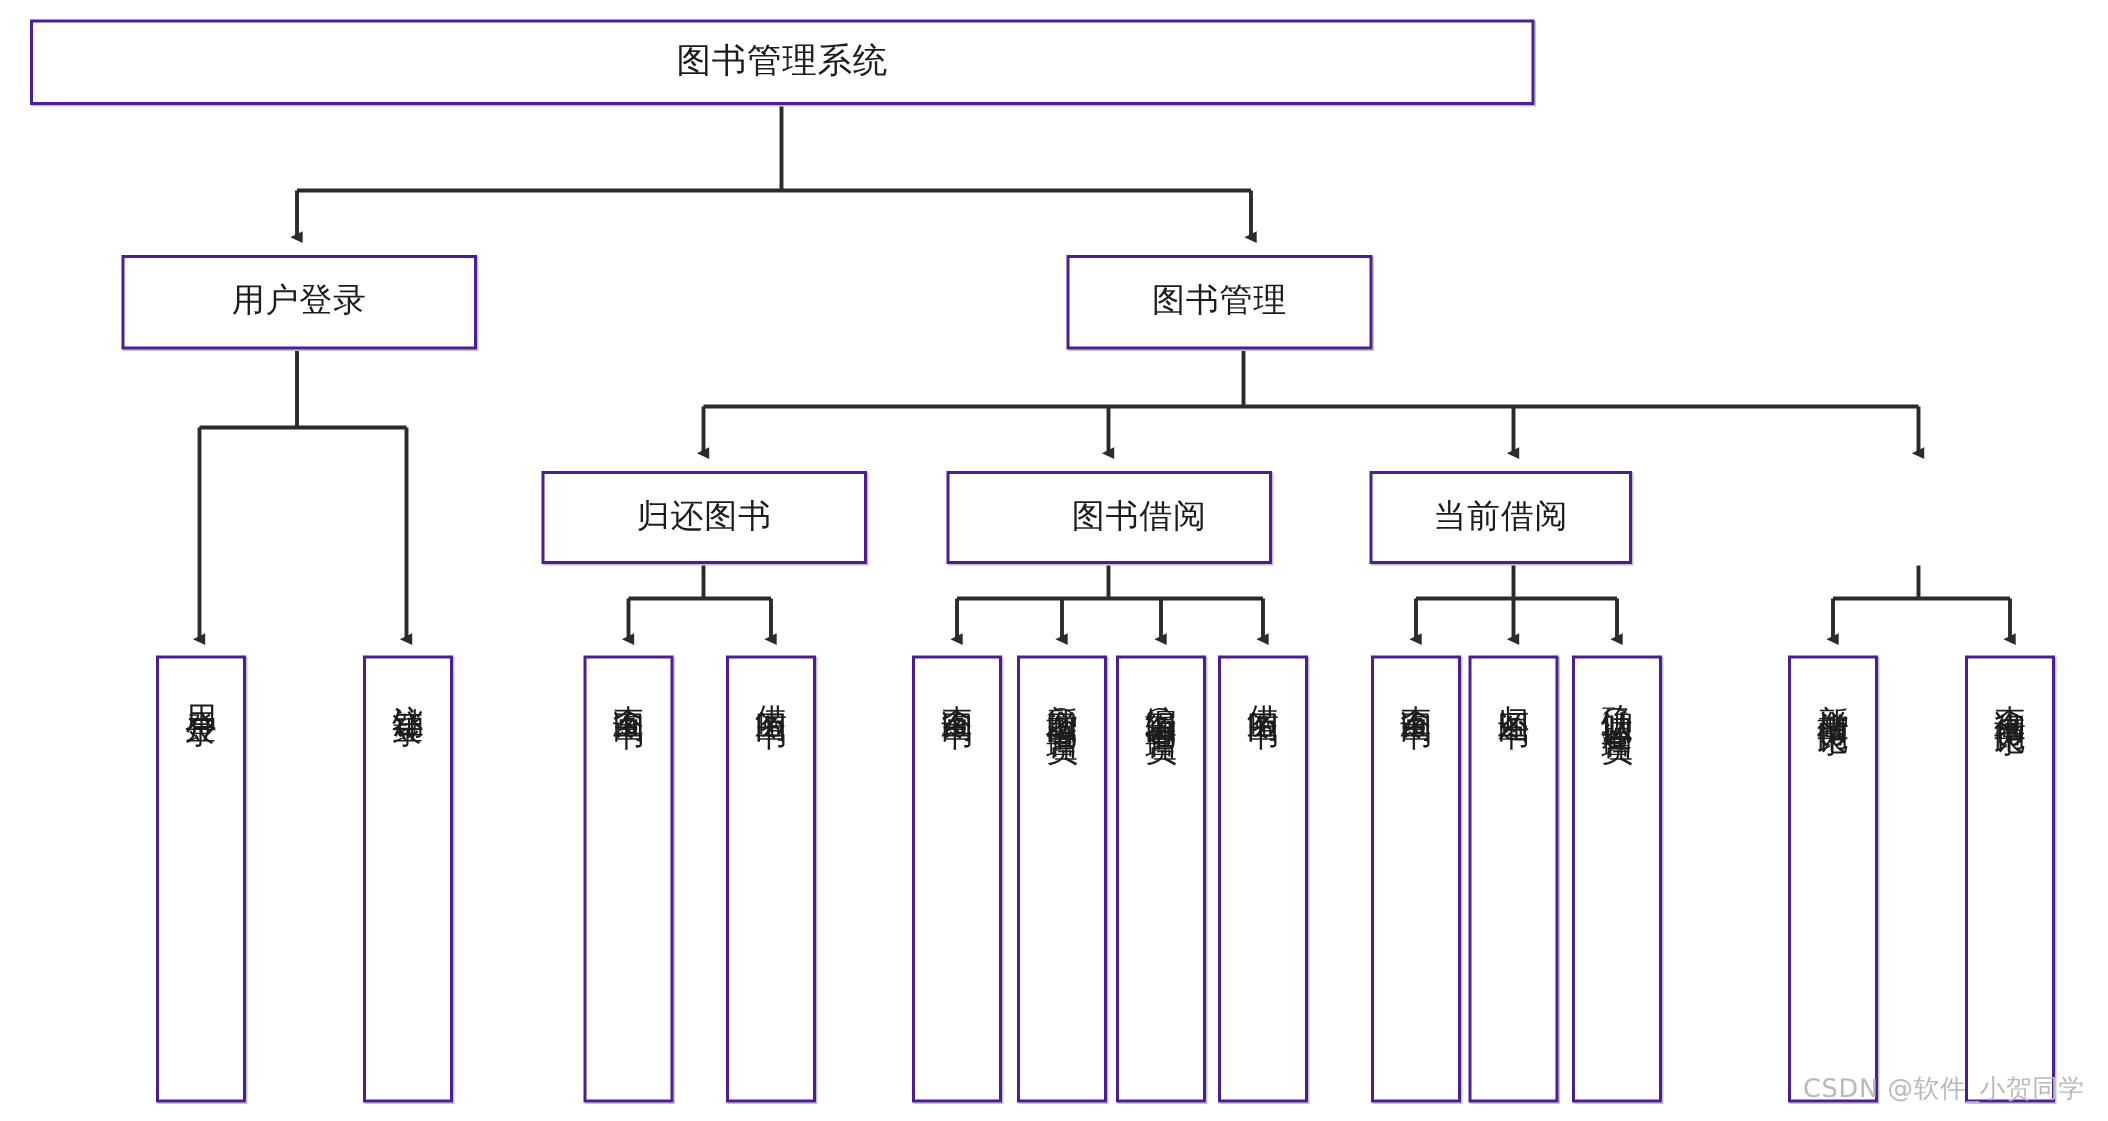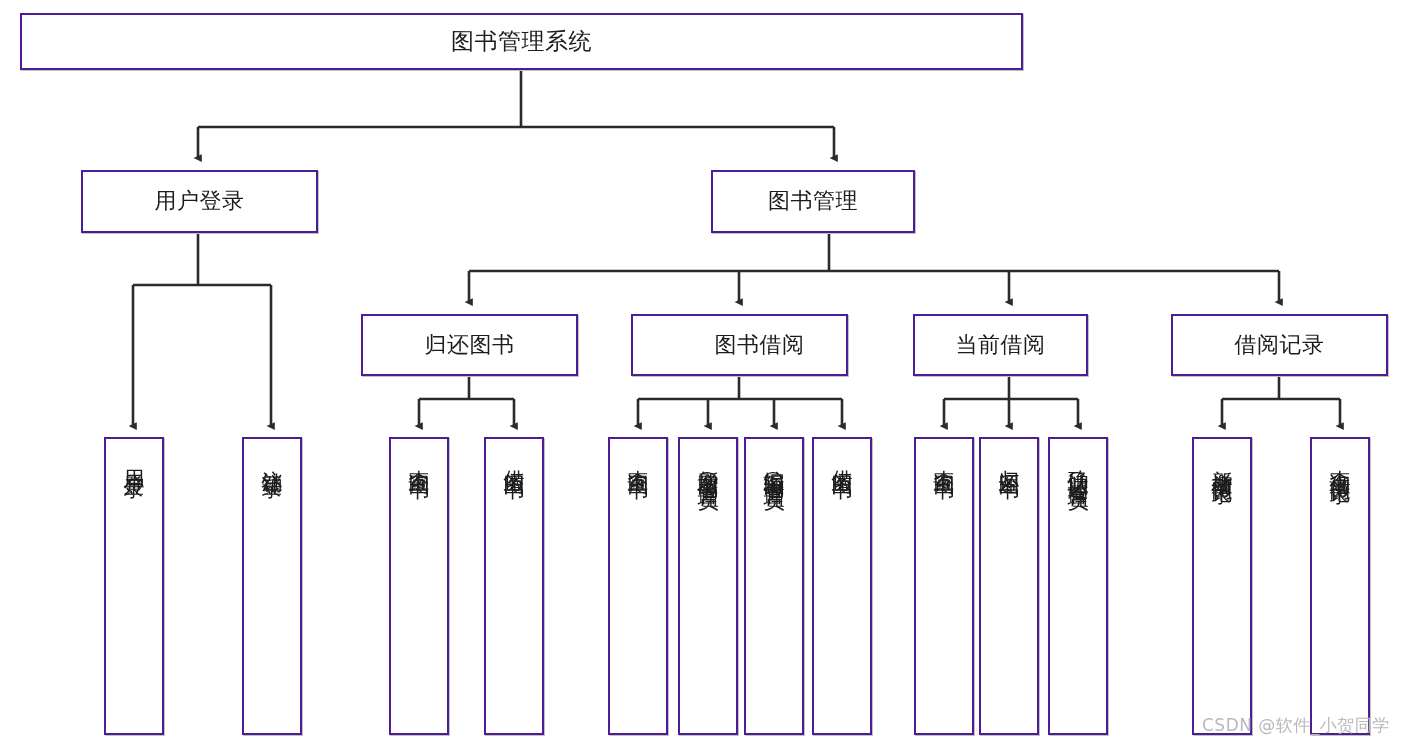--- a/index.html
+++ b/index.html
@@ -138,23 +138,20 @@
 
   <div class="node horiz" style="left:361px; top:314px; width:217px; height:62px;">
     <span class="lbl">归还图书</span>
   </div>
   <div class="node horiz" style="left:631px; top:314px; width:217px; height:62px;padding-left:40px;">
     <span class="lbl">图书借阅</span>
   </div>
   <div class="node horiz" style="left:901px; top:314px; width:175px; height:62px;margin-left:12px;">
     <span class="lbl">当前借阅</span>
   </div>
-  <div class="node horiz" style="left:1171px; top:314px; width:217px; height:62px;">
-    <span class="lbl">借阅记录</span>
-  </div>
 
   <div class="node vert" style="left:104px; top:437px; width:60px; height:298px;">
     <span class="lbl">用户登录</span>
   </div>
   <div class="node vert" style="left:242px; top:437px; width:60px; height:298px;">
     <span class="lbl">注销登录</span>
   </div>
 
   <div class="node vert" style="left:389px; top:437px; width:60px; height:298px;">
     <span class="lbl">查询图书</span>

